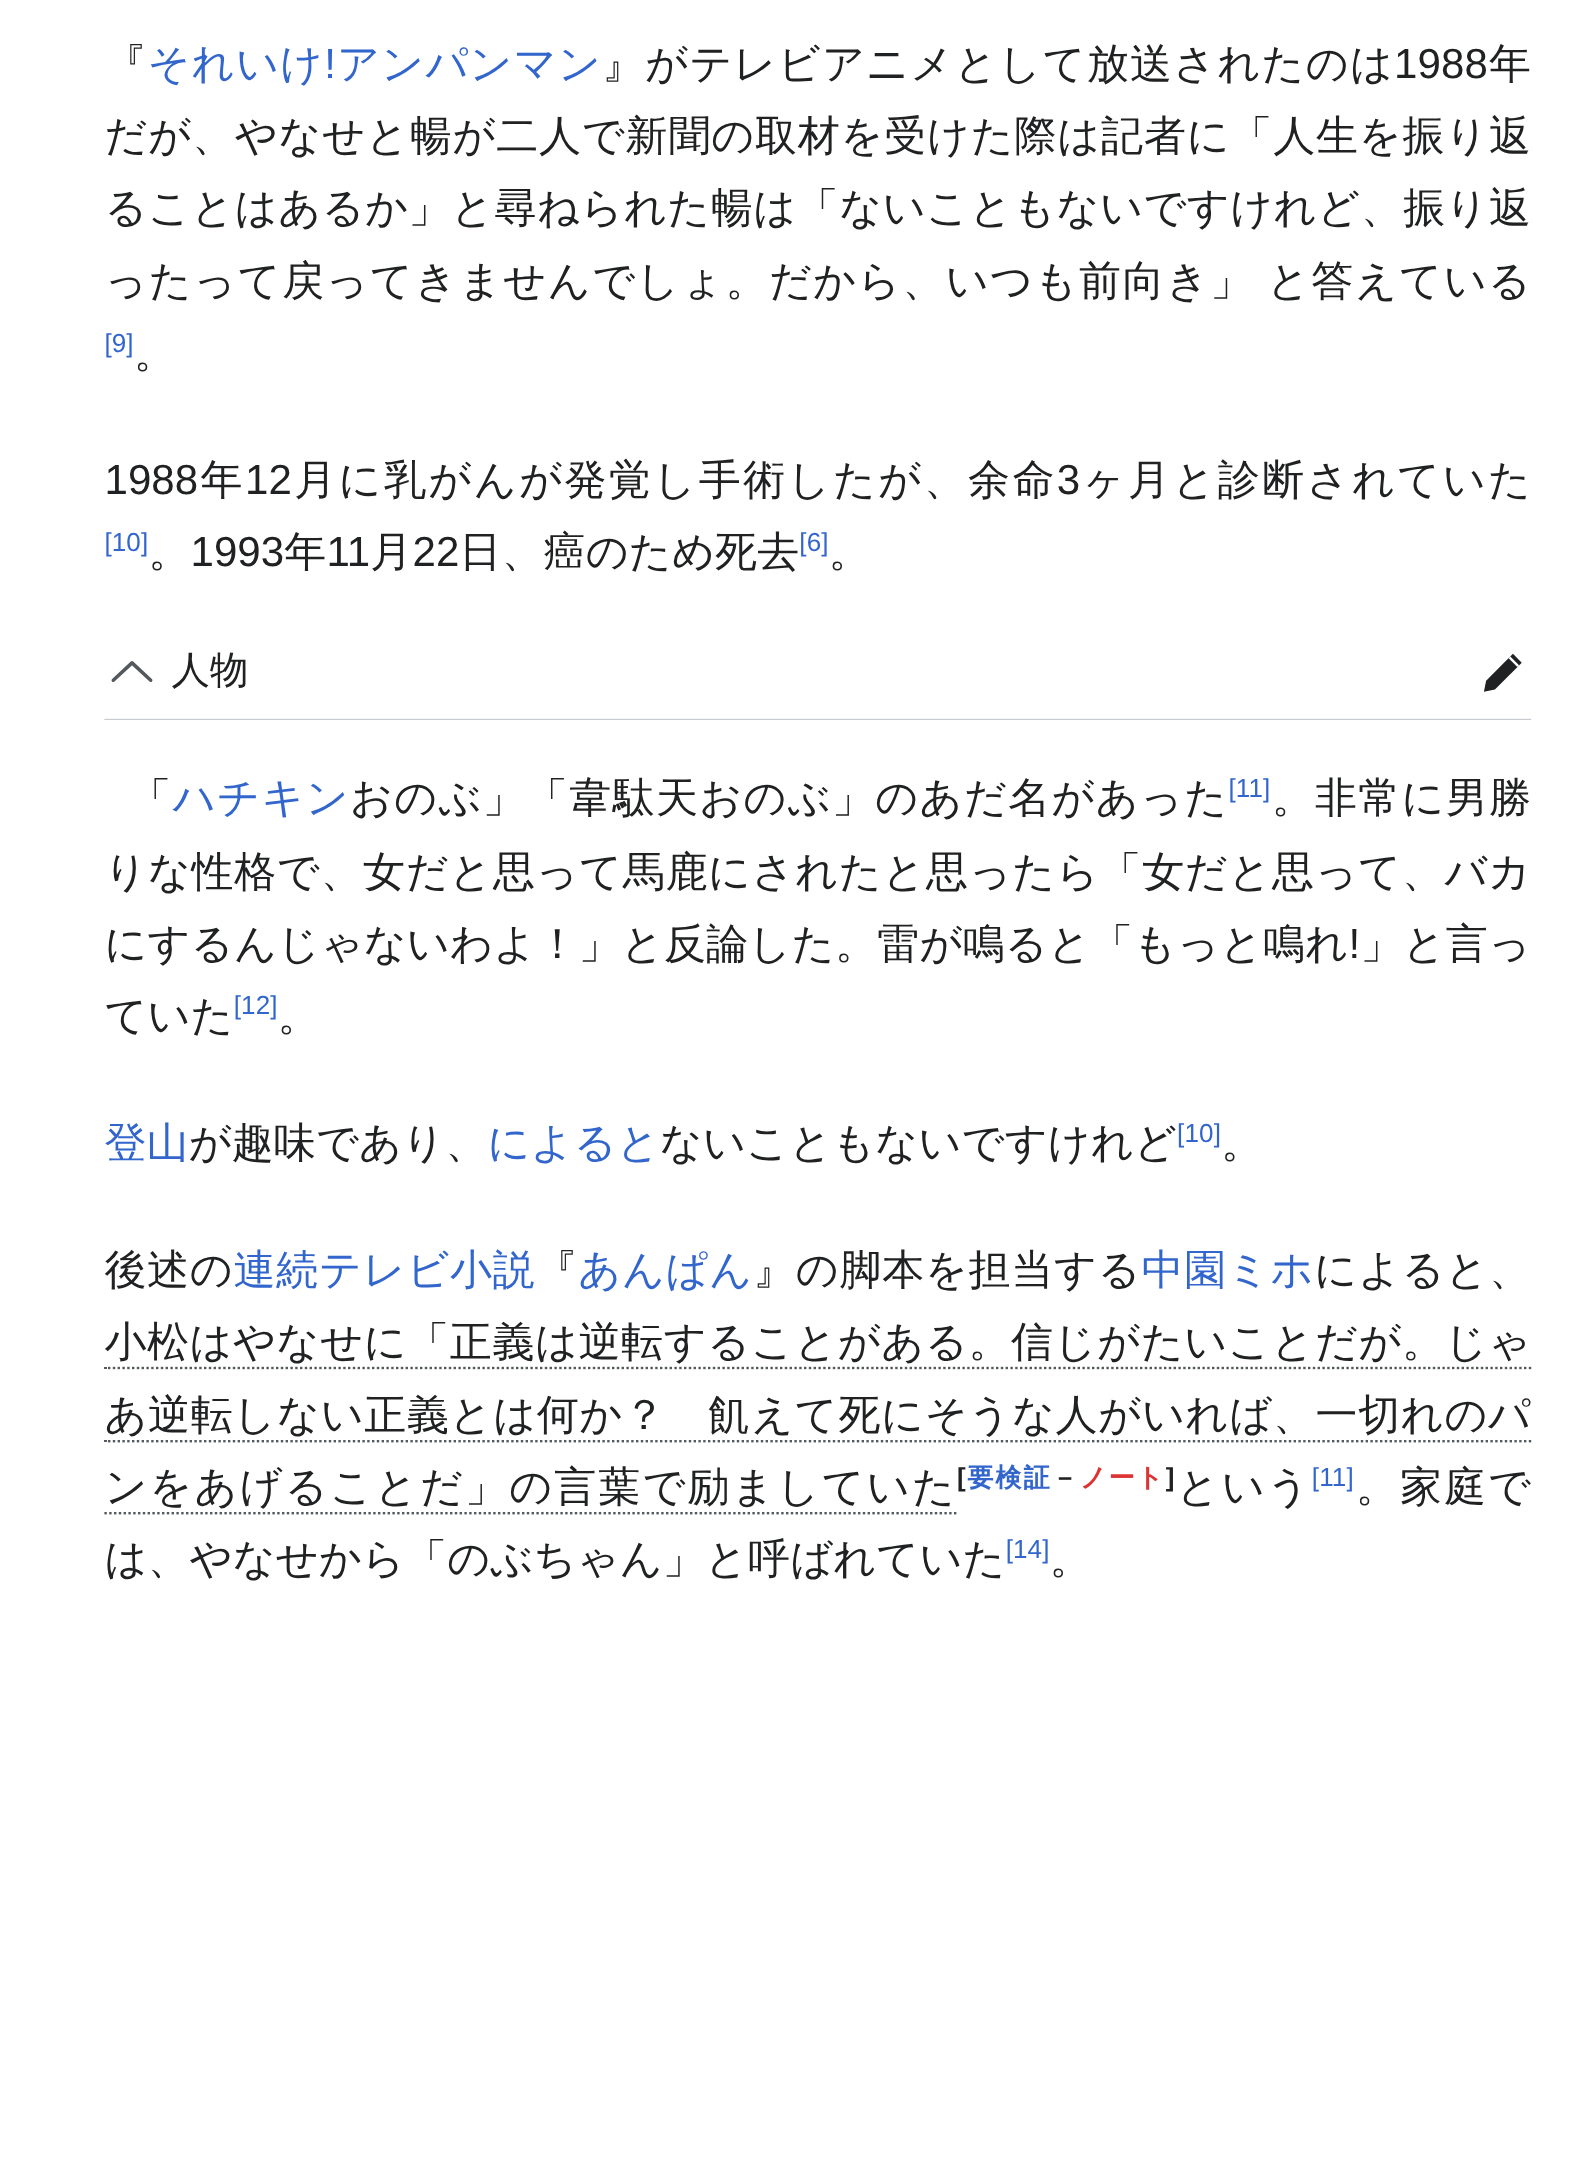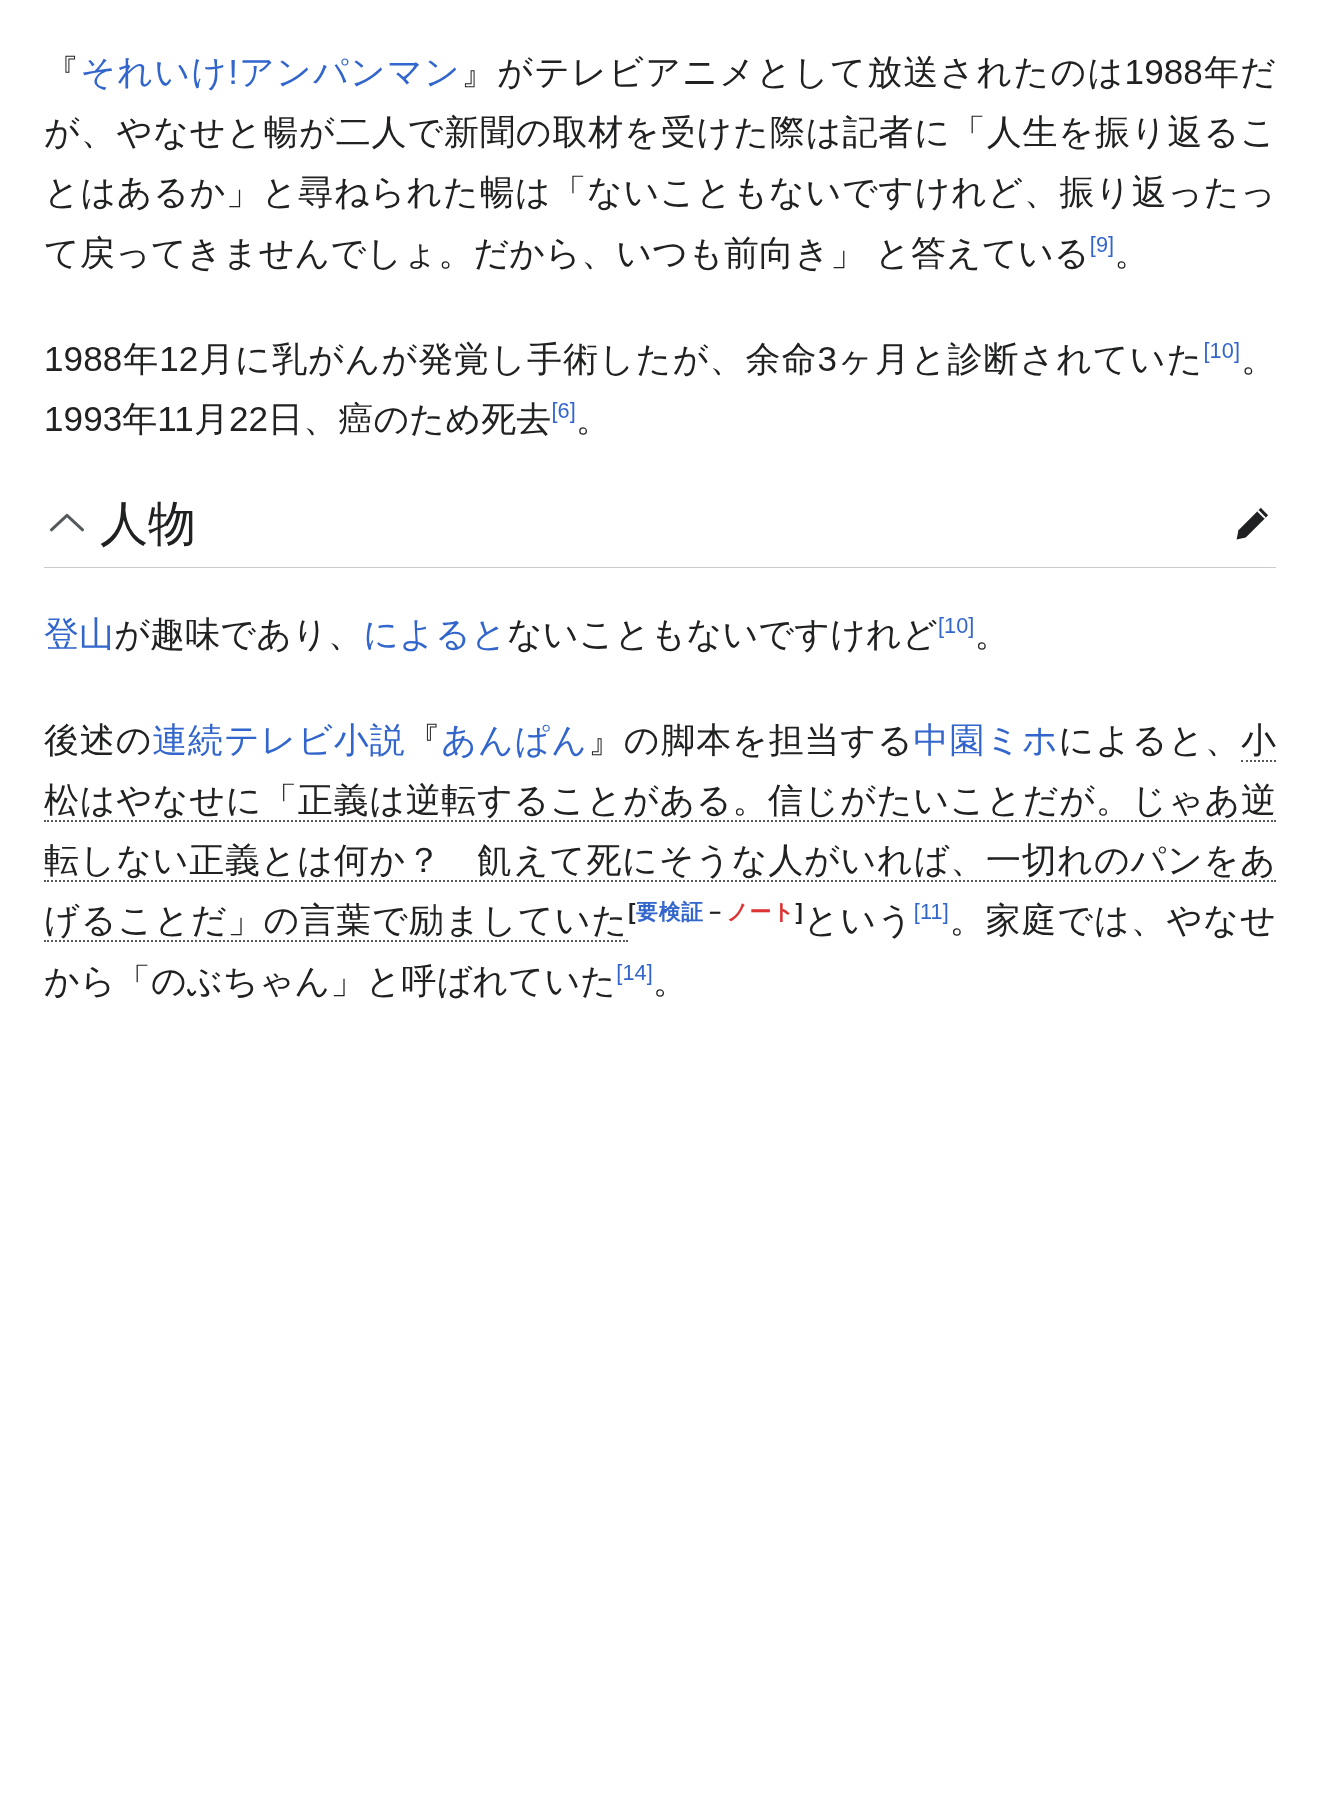--- a/index.html
+++ b/index.html
@@ -8,22 +8,23 @@
     background: #ffffff;
   }
   body {
     width: 1320px;
     min-height: 1815px;
     font-family: "Liberation Sans", "DejaVu Sans", sans-serif;
     color: #202122;
     -webkit-font-smoothing: antialiased;
   }
   .page {
-    padding: 42px 44px 40px 44px;
+    padding: 24px 44px 40px 44px;
     box-sizing: border-box;
+    margin-left: 43px;
   }
   p.para {
     font-size: 35px;
     line-height: 1.72;
     margin: 0 0 46px 0;
     text-align: justify;
     text-justify: inter-character;
     letter-spacing: 0.1px;
   }
   p.para.indent {
@@ -53,22 +54,22 @@
     height: 46px;
     flex: 0 0 auto;
     display: flex;
     align-items: center;
     justify-content: center;
     margin-right: 10px;
     cursor: pointer;
   }
   .collapse-chevron svg { display: block; }
   .section-title {
-    font-family: Liberation Serif, serif;
-    font-size: 48px;
+    font-family: Liberation Mono, monospace;
+    font-size: 32px;
     font-weight: 400;
     color: #202122;
     flex: 1 1 auto;
     line-height: 1.2;
     margin: 0;
   }
   .edit-pencil {
     width: 48px;
     height: 48px;
     flex: 0 0 auto;
@@ -113,19 +114,20 @@
     <h2 class="section-title">人物</h2>
     <span class="edit-pencil">
       <svg width="44" height="44" viewBox="0 0 24 24" aria-hidden="true">
         <path d="M16.8 3.2 20.8 7.2 8.6 19.4 3.6 20.4 4.6 15.4 Z" fill="#202122"></path>
         <path d="M15.2 4.8 19.2 8.8" stroke="#ffffff" stroke-width="1.1" fill="none"></path>
       </svg>
     </span>
   </div>
   <div class="head-spacer-below"></div>
 
+  <p class="para indent"><span>「</span><a class="wl" href="#">ハチキン</a><span>おのぶ」「韋駄天おのぶ」のあだ名があった</span><sup class="ref"><a href="#">[11]</a></sup><span>。非常に男勝りな性格で、女だと思って馬鹿にされたと思ったら「女だと思って、バカにするんじゃないわよ！」と反論した。雷が鳴ると「もっと鳴れ!」と言っていた</span><sup class="ref"><a href="#">[12]</a></sup><span>。</span></p>
 
 
   <p class="para"><a class="wl" href="#">登山</a><span>が趣味であり、</span><a class="wl" href="#">によると</a><span>ないこともないですけれど</span><sup class="ref"><a href="#">[10]</a></sup><span>。</span></p>
 
   <p class="para"><span>後述の</span><a class="wl" href="#">連続テレビ小説</a><span>『</span><a class="wl" href="#">あんぱん</a><span>』の脚本を担当する</span><a class="wl" href="#">中園ミホ</a><span>によると、</span><span class="dotted">小松はやなせに「正義は逆転することがある。信じがたいことだが。じゃあ逆転しない正義とは何か？　飢えて死にそうな人がいれば、一切れのパンをあげることだ」の言葉で励ましていた</span><sup class="cn"><span class="brk">[</span><a class="verify" href="#">要検証</a><span class="brk">－</span><a class="note" href="#">ノート</a><span class="brk">]</span></sup><span>という</span><sup class="ref"><a href="#">[11]</a></sup><span>。家庭では、やなせから「のぶちゃん」と呼ばれていた</span><sup class="ref"><a href="#">[14]</a></sup><span>。</span></p>
 
 </div>
 
 </body></html>

